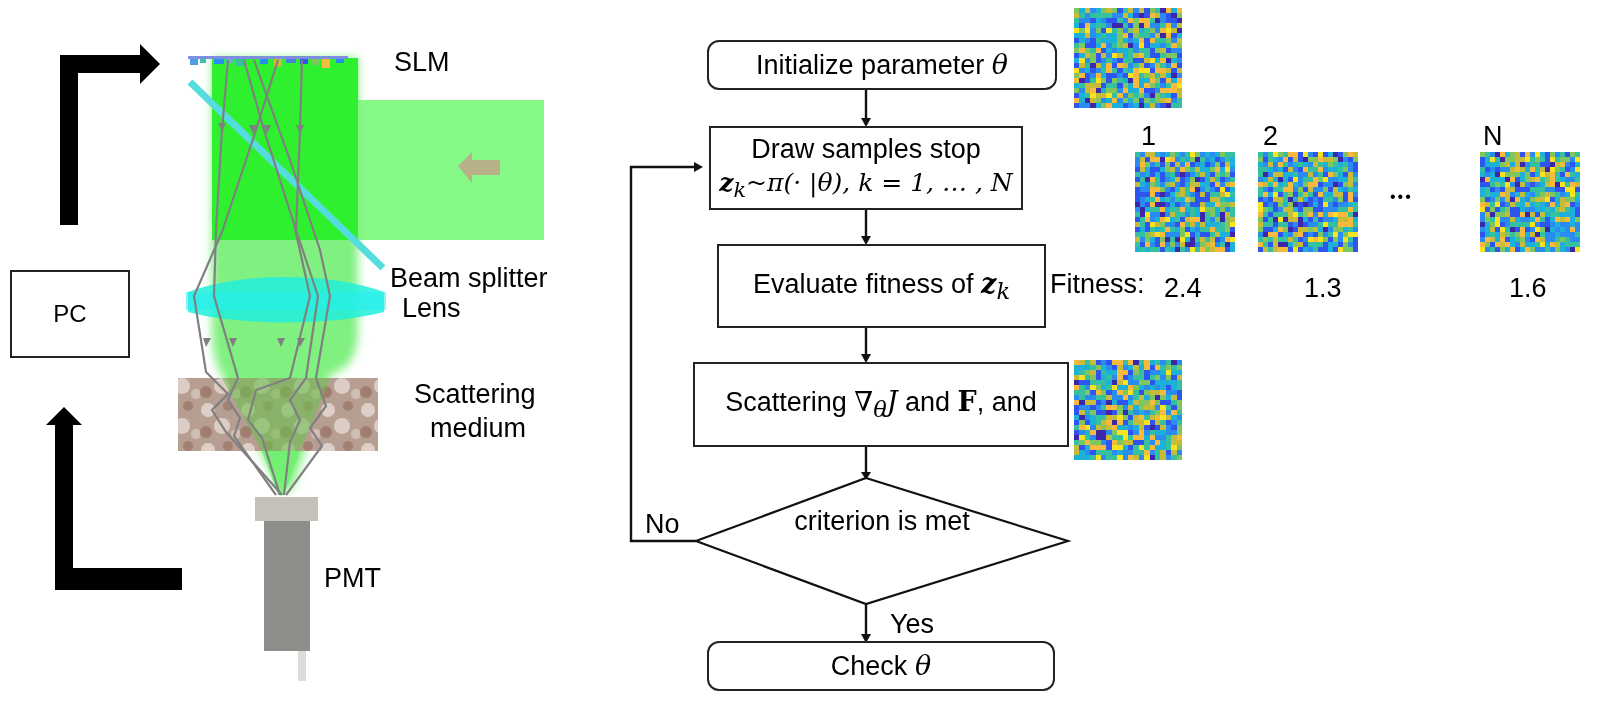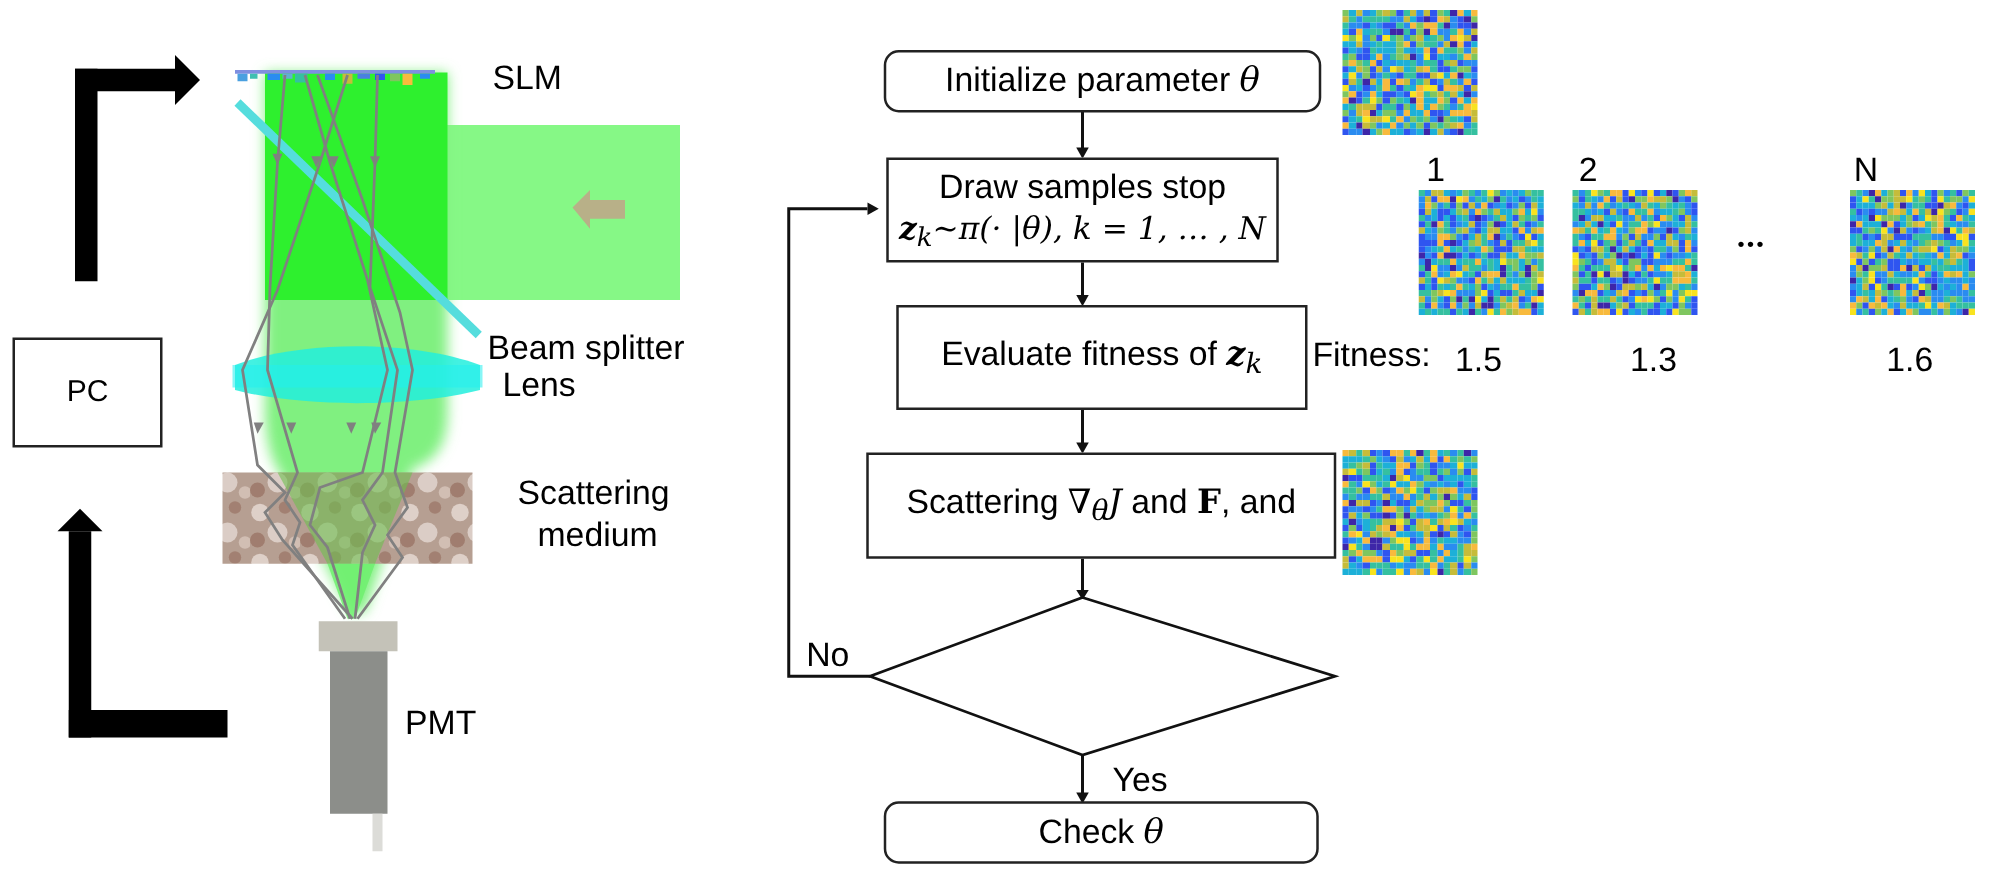--- a/index.html
+++ b/index.html
@@ -141,20 +141,21 @@
   <div><span>Evaluate fitness of </span><span class="mathb math">z</span><sub class="math">k</sub></div>
 </div>
 
 <div class="fbox" style="left:693px; top:362px; width:376px; height:85px;">
   <div>
     <span>Scattering </span><span class="math">∇</span><sub class="math">θ</sub><span class="math">J</span><span> and </span><span class="mathb">F</span><span>, and</span>
   </div>
 </div>
 
 <div class="abs" style="left:696px; top:504px; width:372px; text-align:center; font-size:27px; line-height:1.3;">
+  <div>criterion is met</div>
 </div>
 
 <div class="lbl" style="left:645px; top:510px;">No</div>
 <div class="lbl" style="left:890px; top:610px;">Yes</div>
 
 <div class="fbox rounded" style="left:707px; top:641px; width:348px; height:50px;">
   <div><span>Check </span><span class="math">θ</span></div>
 </div>
 
 <div class="pattern" style="left:1074px; top:8px; width:108px; height:100px;">
@@ -2167,15 +2168,15 @@
     <span style="background: rgb(62, 38, 168);"></span>
     <span style="background: rgb(249, 227, 31);"></span>
   </div>
 
 <div class="lbl" style="left:1141px; top:122px;">1</div>
 <div class="lbl" style="left:1263px; top:122px;">2</div>
 <div class="lbl" style="left:1483px; top:122px;">N</div>
 <div class="lbl" style="left:1390px; top:188px; font-size:16px; letter-spacing:2px;">•••</div>
 
 <div class="lbl" style="left:1050px; top:270px;">Fitness:</div>
-<div class="lbl" style="left:1164px; top:274px;">1.5</div>
+<div class="lbl" style="left:1164px; top:274px;">2.4</div>
 <div class="lbl" style="left:1304px; top:274px;">1.3</div>
 <div class="lbl" style="left:1509px; top:274px;">1.6</div>
 
 </body></html>

